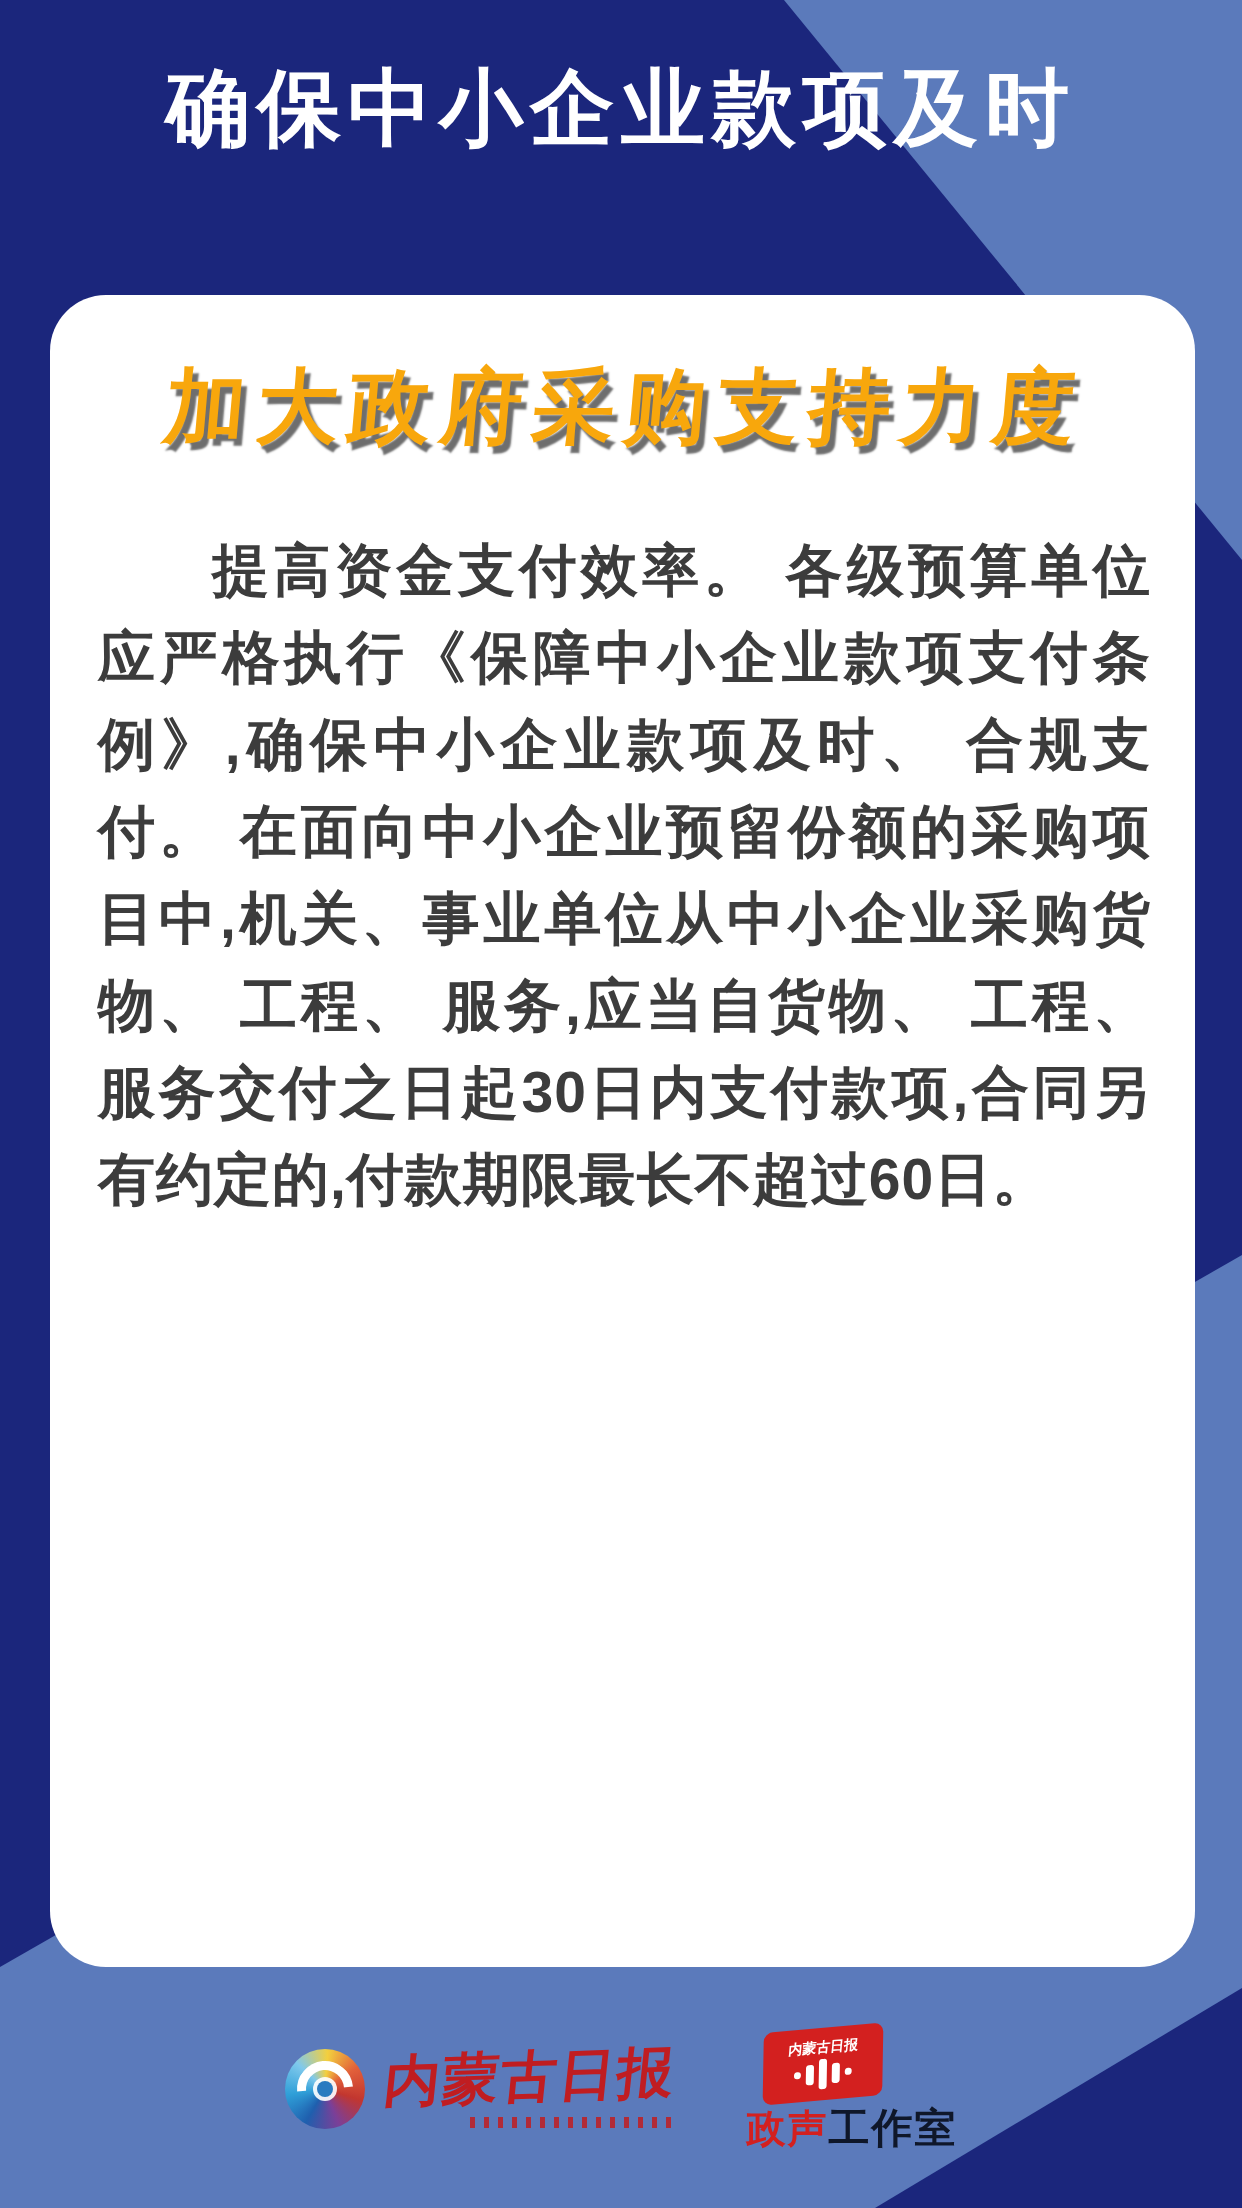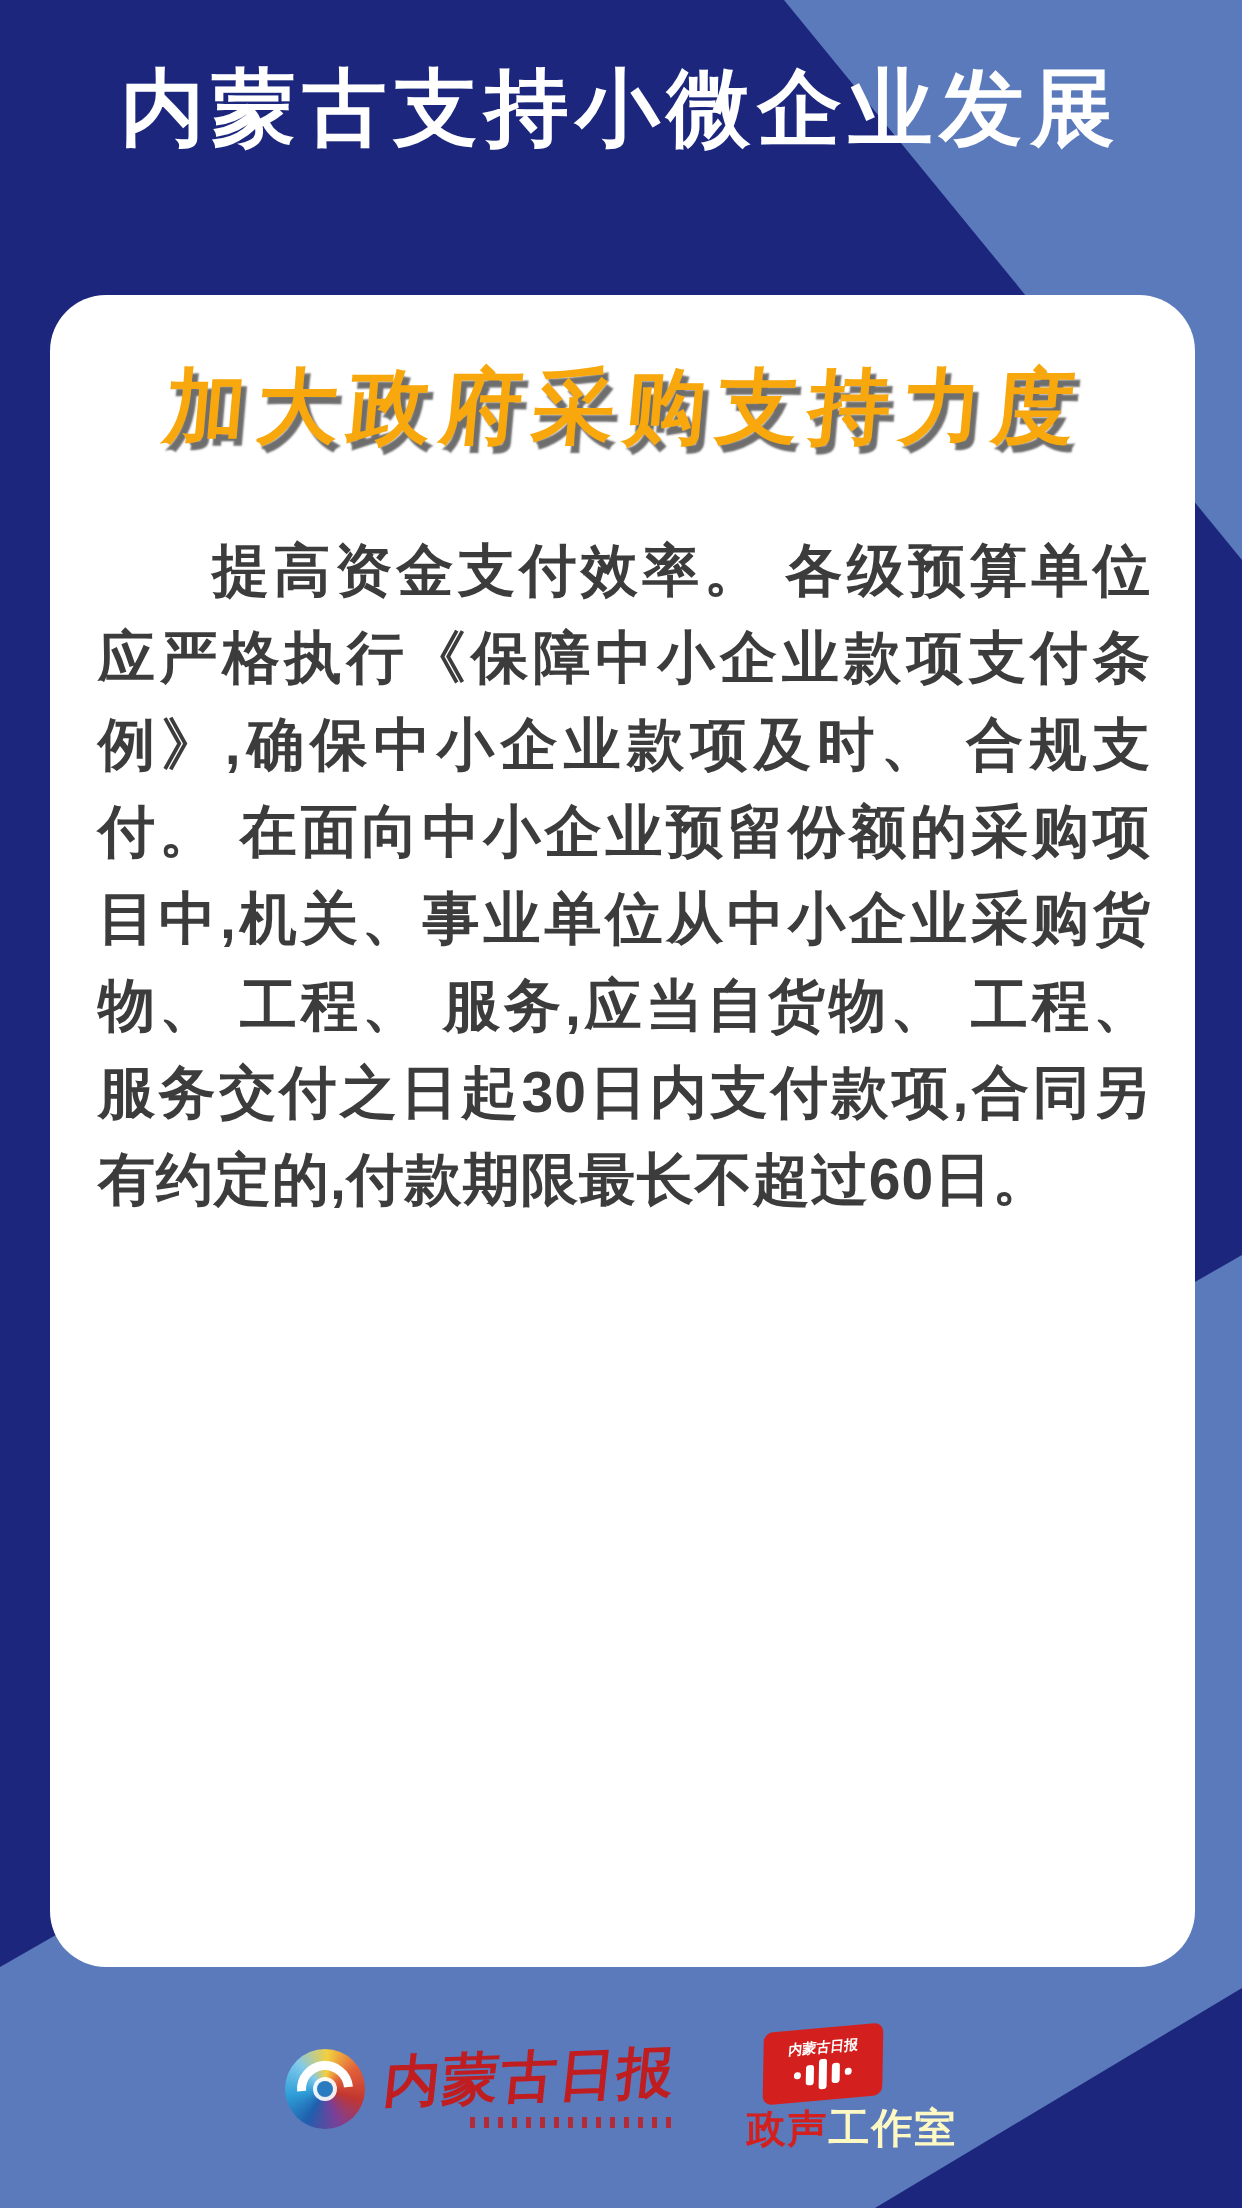--- a/index.html
+++ b/index.html
@@ -117,30 +117,30 @@
   }
   .flag-bars { display: flex; align-items: center; gap: 5px; }
   .fb-dot { width: 7px; height: 7px; border-radius: 50%; background: #ffffff; }
   .fb-bar { width: 8px; background: #ffffff; border-radius: 3px; }
   .fb-h1 { height: 20px; } .fb-h2 { height: 30px; }
   .studio-caption { margin-top: 8px; white-space: nowrap; line-height: 1; }
   .studio-primary {
     color: #d3201f; font-weight: 900; font-size: 39px; letter-spacing: 2px;
   }
   .studio-secondary {
-    color: #fef9c3; font-weight: bold; font-size: 41px; letter-spacing: 2px;
+    color: #0f172a; font-weight: bold; font-size: 41px; letter-spacing: 2px;
   }
 </style>
 </head>
 <body>
 
 <div class="bg-dark-main"></div>
 <div class="bg-dark-corner"></div>
 
-<h1 class="poster-title">内蒙古支持小微企业发展</h1>
+<h1 class="poster-title">确保中小企业款项及时</h1>
 
 <section class="card">
   <h2 class="card-heading">加大政府采购支持力度</h2>
   <div class="body-text">
     <p class="para">提高资金支付效率。 各级预算单位应严格执行《保障中小企业款项支付条例》,确保中小企业款项及时、 合规支付。 在面向中小企业预留份额的采购项目中,机关、事业单位从中小企业采购货物、 工程、 服务,应当自货物、 工程、 服务交付之日起30日内支付款项,合同另有约定的,付款期限最长不超过60日。</p>
   </div>
 </section>
 
 <footer class="footer">
   <div class="brand-left">

